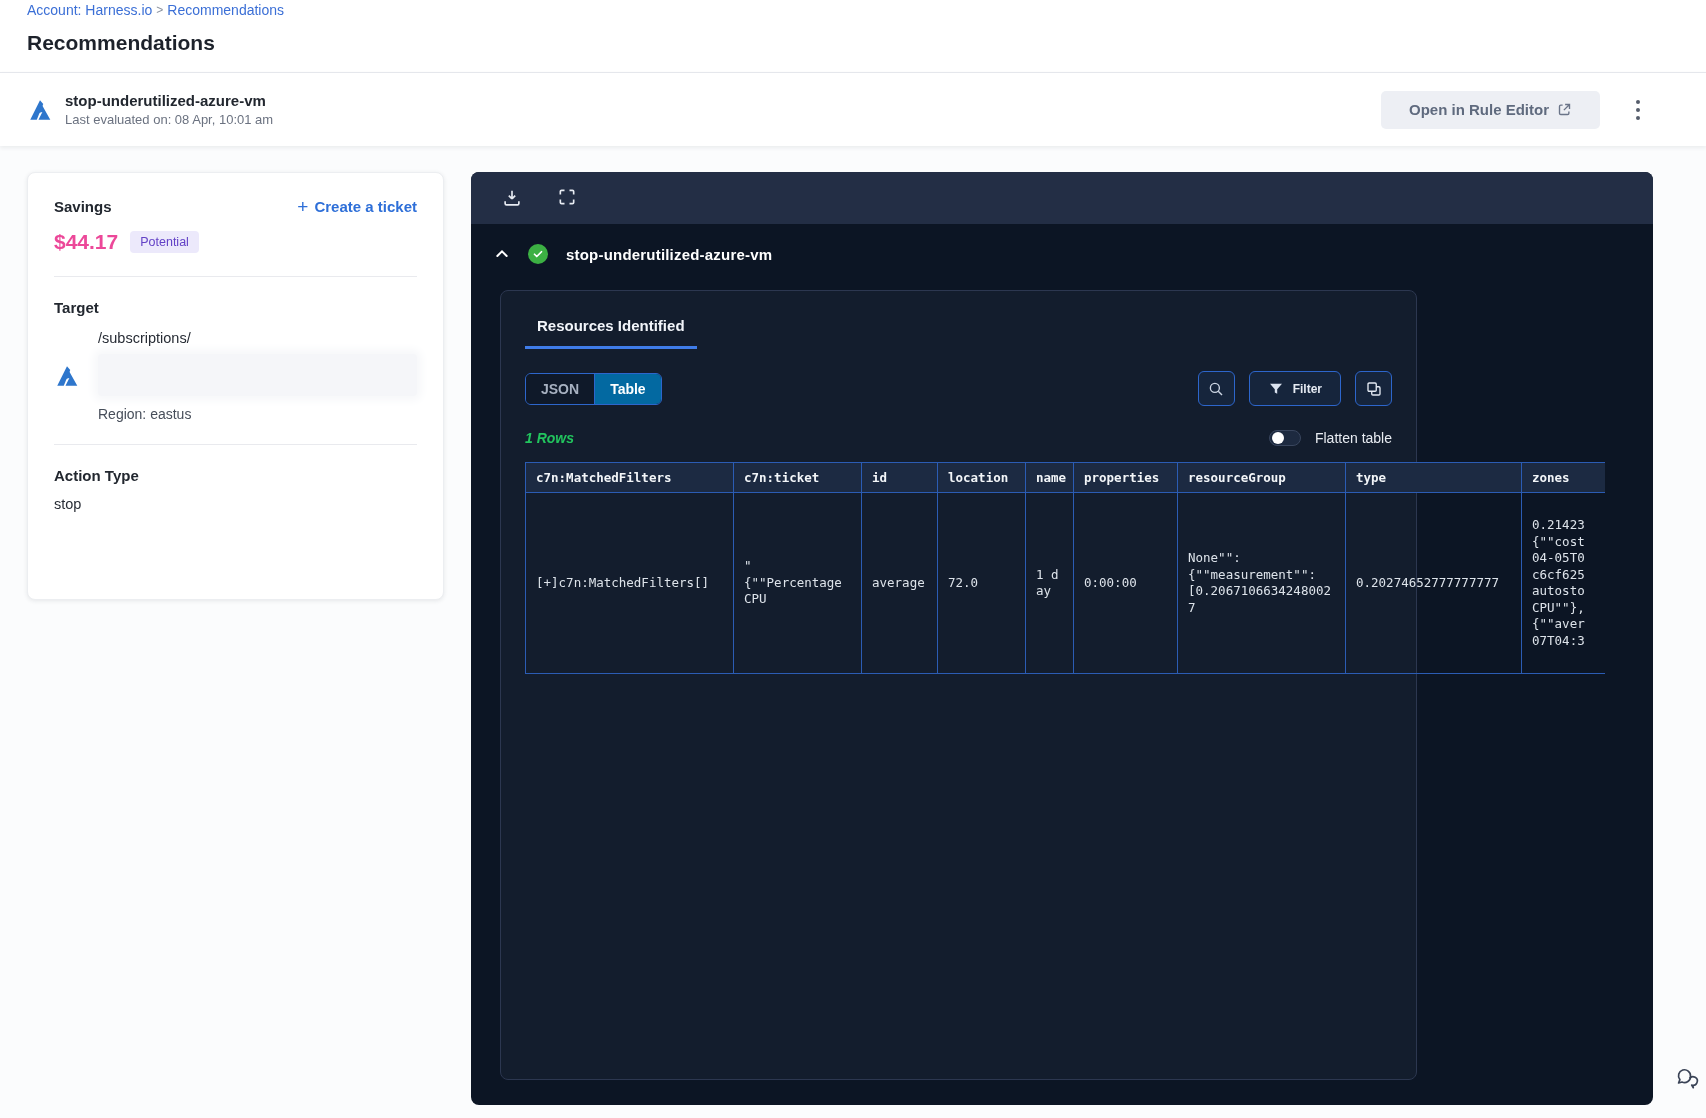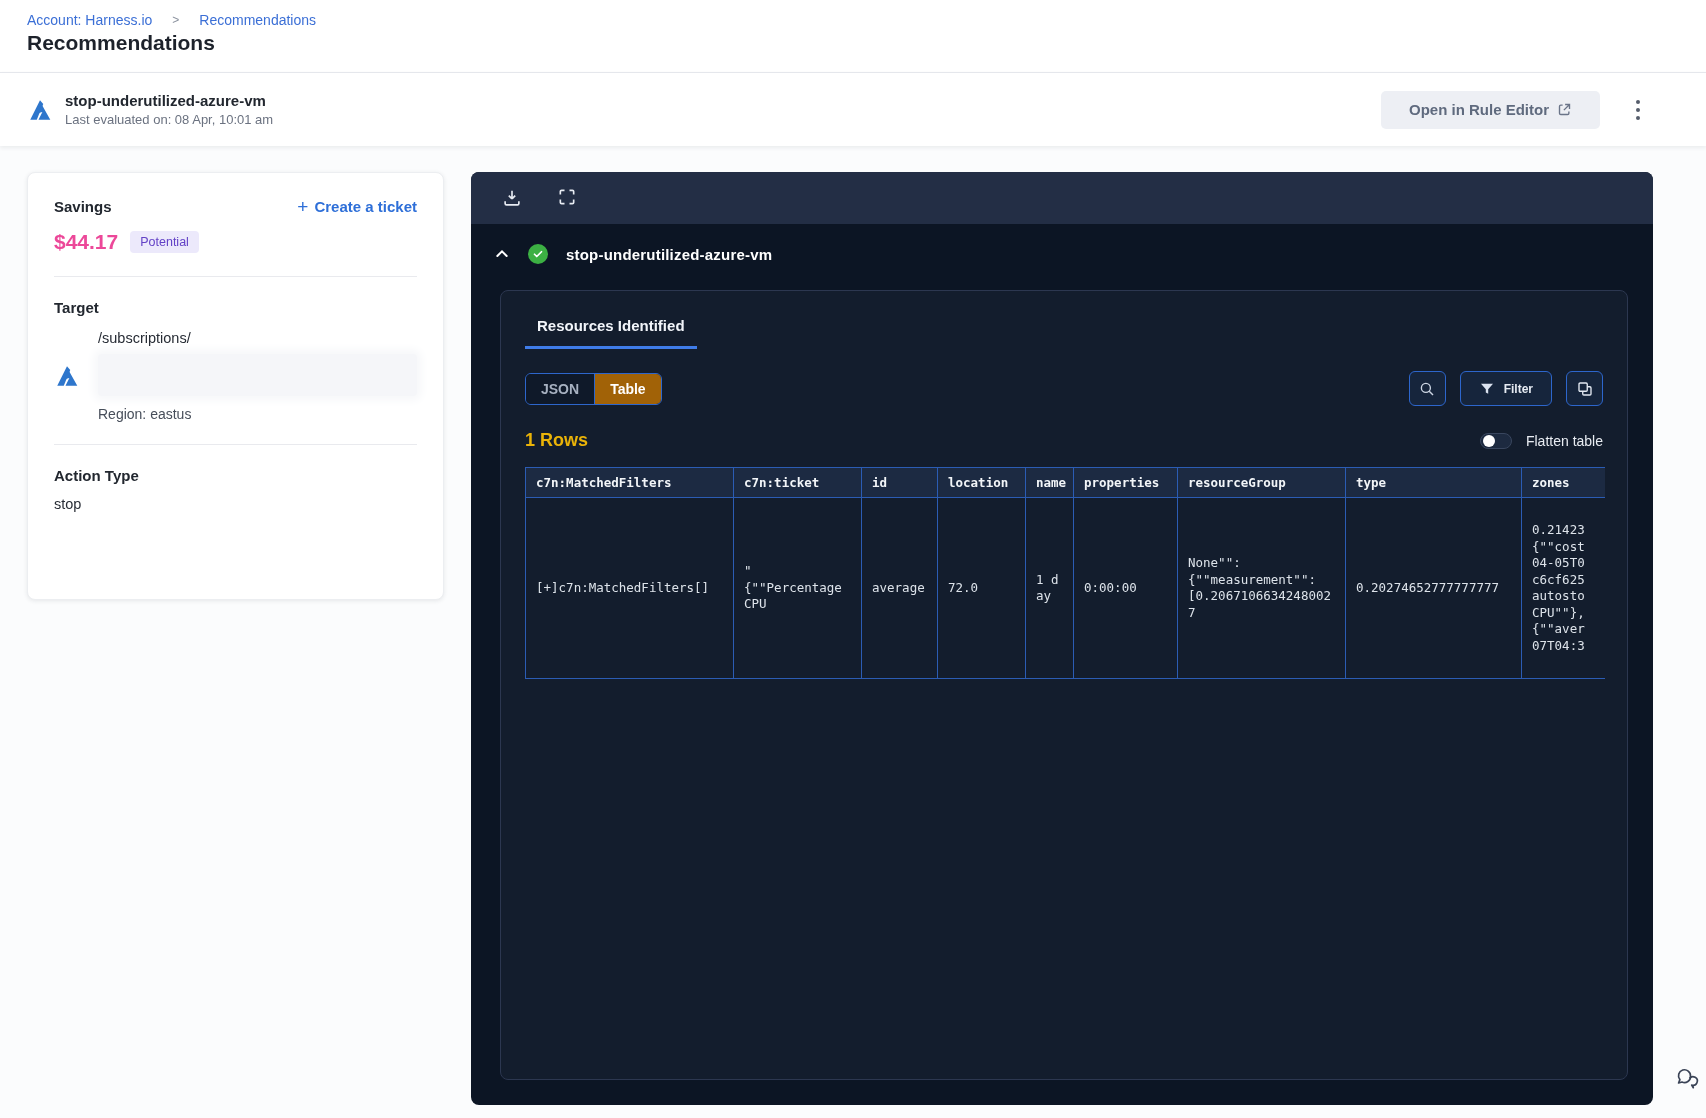--- a/index.html
+++ b/index.html
@@ -1,21 +1,21 @@
 <!DOCTYPE html>
 <html><head>
 <meta charset="utf-8">
 <style>
   * { box-sizing: border-box; margin: 0; padding: 0; }
   html,body { width:1706px; height:1118px; font-family:"Liberation Sans", sans-serif; background:#fbfcfd; overflow:hidden; }
   .abs { position:absolute; }
 
   
   .topbar { left:0; top:0; width:1706px; height:72px; background:#fff; }
-  .breadcrumb { left:27px; top:12px; font-size:14px; color:#3b6fd6; display:flex; gap:20px; align-items:center; }
+  .breadcrumb { left:27px; top:2px; font-size:14px; color:#3b6fd6; display:flex; gap:4px; align-items:center; }
   .breadcrumb .sep { color:#8a919e; font-size:12px; }
   .breadcrumb a { color:#3b6fd6; text-decoration:none; cursor:pointer; }
   .page-title { left:27px; top:31px; font-size:21px; font-weight:700; color:#1d222b; }
 
   
   .header-card { left:0; top:72px; width:1706px; height:74px; background:#fff; border-top:1px solid #e5e7ec;
                  box-shadow:0 2px 4px rgba(40,45,60,.08); display:flex; align-items:center; padding:0 56px 0 27px; }
   .hc-left { display:flex; align-items:center; gap:12px; flex:1; }
   .hc-title { font-size:15px; font-weight:700; color:#22272f; }
   .hc-sub { font-size:13px; color:#6b7280; margin-top:3px; }
@@ -46,39 +46,39 @@
 
   
   .panel { left:471px; top:172px; width:1182px; height:933px; background:#0c1524; border-radius:8px; overflow:hidden; }
   .panel-toolbar { height:52px; background:#232e45; display:flex; align-items:center; gap:34px; padding:0 30px; }
   .tool-ic { width:22px; height:22px; color:#e7ebf2; cursor:pointer; display:flex; }
   .panel-head { display:flex; align-items:center; gap:18px; padding:20px 0 0 23px; }
   .chev { width:16px; height:16px; color:#fff; cursor:pointer; display:flex; }
   .check { width:20px; height:20px; border-radius:50%; background:#3cb043; display:flex; align-items:center; justify-content:center; }
   .panel-title { font-size:15px; font-weight:700; color:#fff; letter-spacing:.2px; }
 
-  .inner-card { position:absolute; left:29px; top:118px; width:1128px; height:790px; background:#131d2d;
+  .inner-card { position:absolute; left:29px; top:118px; width:917px; height:790px; background:#131d2d;
                 border:1px solid #2c3750; border-radius:8px; padding:22px 24px; }
   .tab { display:inline-block; padding:4px 12px 12px; font-size:15px; font-weight:700; color:#f2f5fa;
          border-bottom:3px solid #3f7ce8; cursor:pointer; }
 
   .controls-row { display:flex; justify-content:space-between; align-items:center; margin-top:22px; }
   .seg { display:flex; border:1px solid #2d66cc; border-radius:6px; overflow:hidden; height:32px; }
   .seg-btn { padding:0 15px; display:flex; align-items:center; font-size:14px; cursor:pointer; font-family:"Liberation Sans",sans-serif; border:none; }
   .seg-json { background:#0f1929; color:#a7b1c1; font-weight:600; border-right:1px solid #2d66cc; }
-  .seg-table { background:#a16207; color:#fff; font-weight:700; }
+  .seg-table { background:#0369a1; color:#fff; font-weight:700; }
   .right-controls { display:flex; gap:14px; align-items:center; }
   .icon-btn { width:37px; height:35px; background:#16253c; border:1px solid #2d66cc; border-radius:6px;
               display:flex; align-items:center; justify-content:center; color:#cdd6e4; cursor:pointer; }
   .filter-btn { height:35px; background:#16253c; border:1px solid #2d66cc; border-radius:6px; padding:0 18px;
                 display:flex; align-items:center; gap:9px; color:#e6ebf3; font-size:12px; font-weight:700; cursor:pointer;
                 font-family:"Liberation Sans",sans-serif; }
 
   .rows-row { display:flex; justify-content:space-between; align-items:center; margin-top:24px; }
-  .rows-count { font-size:18px; font-weight:700; color:#eab308; }
+  .rows-count { font-size:14px; font-weight:700; color:#22c55e;font-style:italic; }
   .flatten { display:flex; align-items:center; gap:14px; }
   .switch { width:32px; height:16px; border-radius:9px; background:#1d2a40; border:1px solid #39465e; position:relative; cursor:pointer; }
   .switch .knob { position:absolute; left:2px; top:1px; width:12px; height:12px; border-radius:50%; background:#fff; }
   .flatten-lbl { font-size:14px; color:#e8ecf2; }
 
   .table-wrap { margin-top:16px; width:1080px; overflow:hidden; }
   table.res { border-collapse:collapse; table-layout:fixed; width:1106px;
               font-family:"DejaVu Sans Mono", monospace; font-size:12.5px; }
   table.res th { background:#1c2a42; color:#f2f5f8; font-weight:700; text-align:left; padding:7px 10px;
                  border:1px solid #2b5cb4; white-space:nowrap; overflow:hidden; }

